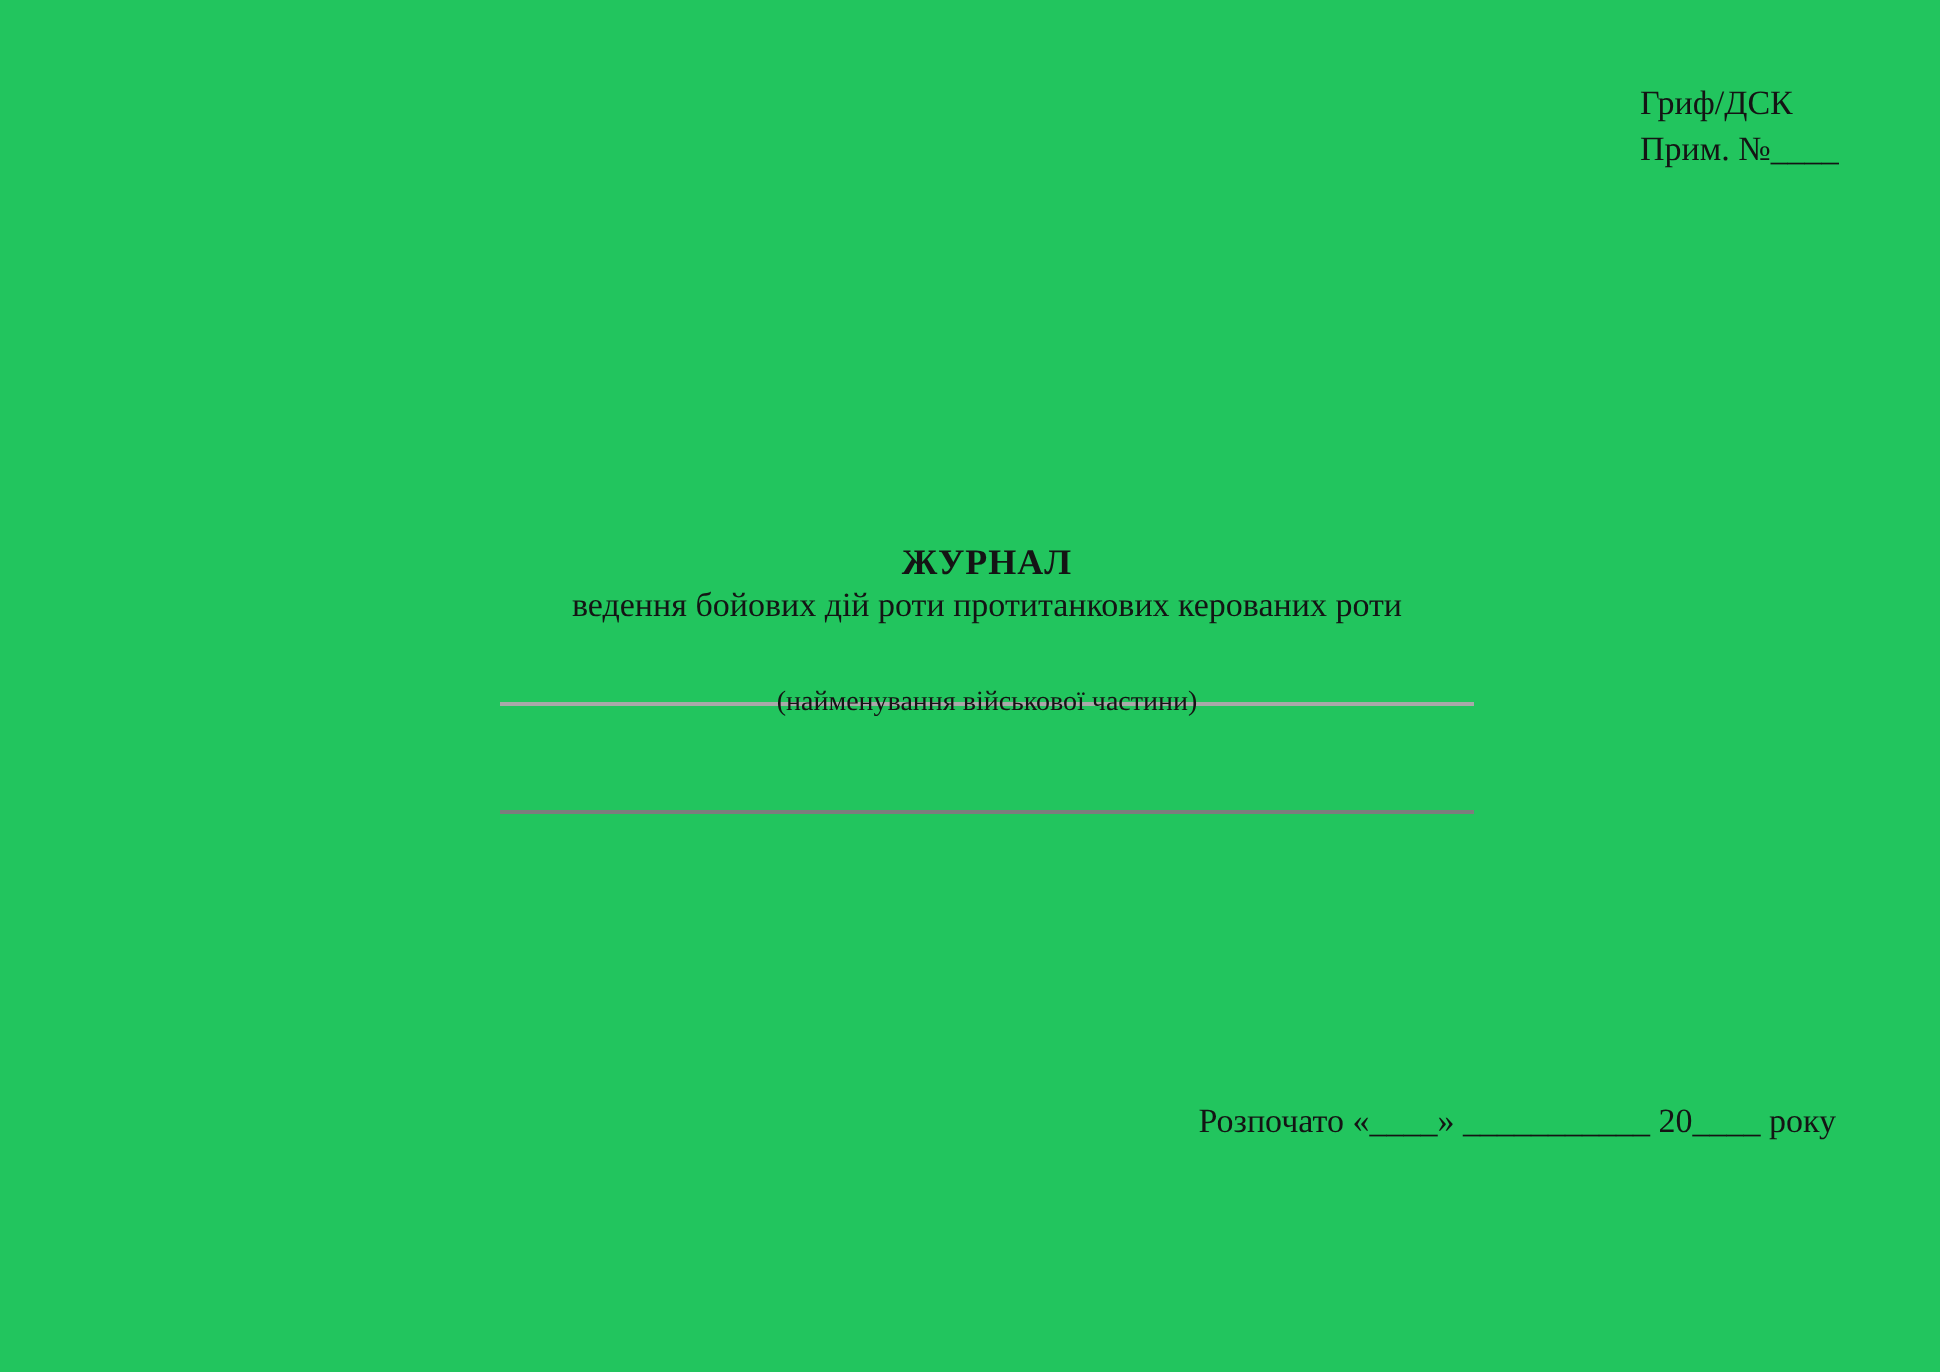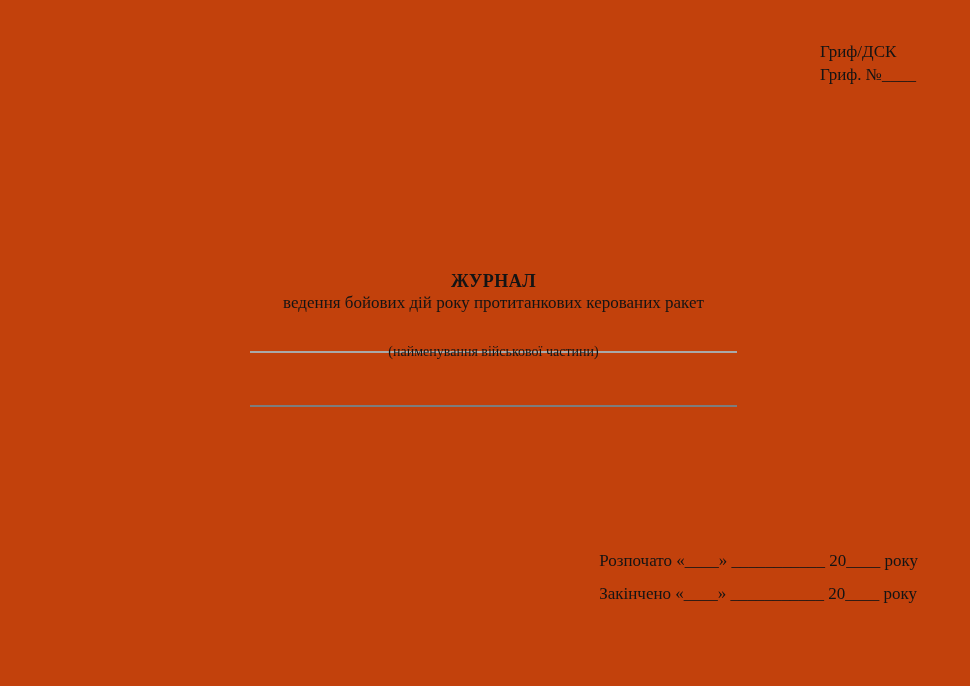--- a/index.html
+++ b/index.html
@@ -4,21 +4,21 @@
 <style>
   html, body {
     margin: 0;
     padding: 0;
     background: #ffffff;
   }
   .page {
     position: relative;
     width: 970px;
     height: 686px;
-    background: #c2410c;
+    background: #22c55e;
     font-family: "Liberation Serif", serif;
     color: #141414;
     overflow: hidden;
   }
   .corner-block {
     position: absolute;
     left: 820px;
     top: 40px;
     font-size: 17px;
     line-height: 23px;
@@ -71,32 +71,31 @@
     white-space: nowrap;
   }
 </style>
 </head>
 <body>
 
 <div class="page">
 
   <div class="corner-block">
     <div>Гриф/ДСК</div>
-    <div>Гриф. №____</div>
+    <div>Прим. №____</div>
   </div>
 
   <div class="title-block">
     <div class="doc-title">ЖУРНАЛ</div>
-    <div class="doc-subtitle">ведення бойових дій року протитанкових керованих ракет</div>
+    <div class="doc-subtitle">ведення бойових дій роти протитанкових керованих роти</div>
   </div>
 
   <div class="rule rule-1" style="background: rgb(169, 169, 169);"></div>
 
   <div class="caption">(найменування військової частини)</div>
 
   <div class="rule rule-2" style="background: rgb(125, 125, 125);"></div>
 
   <div class="footer-block">
     <div class="footer-line">Розпочато «____» ___________ 20____ року</div>
-    <div class="footer-line">Закінчено «____» ___________ 20____ року</div>
   </div>
 
 </div>
 
 </body></html>

